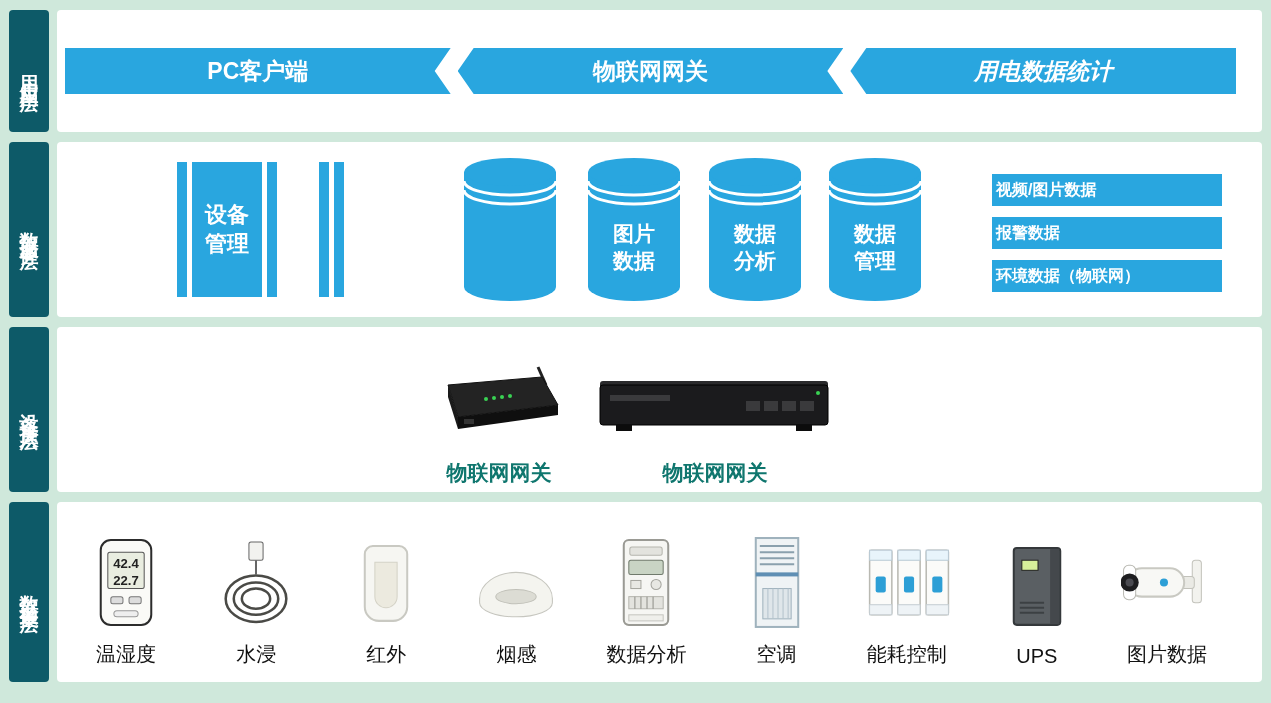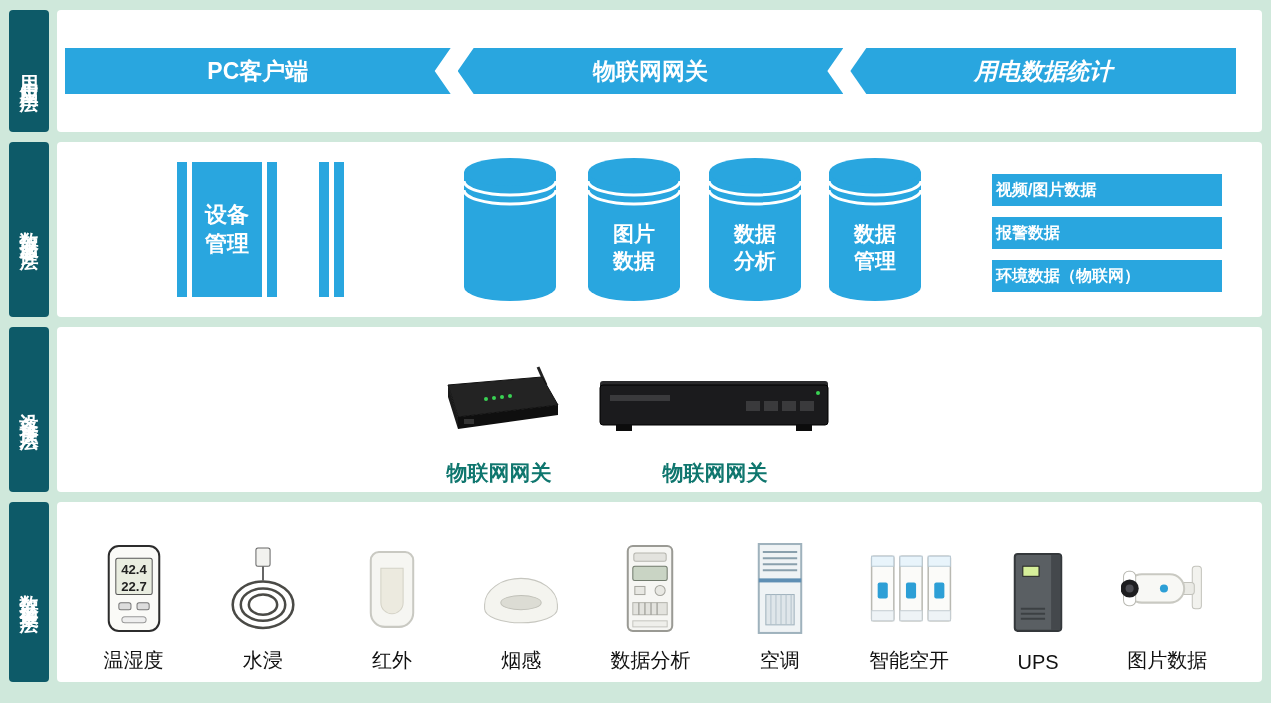--- a/index.html
+++ b/index.html
@@ -53,21 +53,21 @@
   
   .gateway { position:absolute; text-align:center; }
   .gw1 { left:372px; top:36px; width:140px; }
   .gw2 { left:538px; top:44px; width:240px; }
   .gateway-label { font-weight:bold; font-size:21px; color:#0f766e; }
   .gw1 .gateway-label { margin-top:14px; }
   .gw2 .gateway-label { margin-top:16px; }
 
   
   .device-row { height:100%; display:flex; align-items:flex-end; justify-content:space-around;
-                padding:0 30px 14px 12px;margin-top:6px; }
+                padding:0 30px 14px 4px; }
   .device { width:122px; display:flex; flex-direction:column; align-items:center; }
   .device svg { width:92px; height:96px; }
   .device-label { margin-top:9px; font-size:20px; color:#111; white-space:nowrap; }
 </style>
 </head>
 <body>
 
 <div class="page">
 
   <section class="band band-app">
@@ -309,21 +309,21 @@
               <rect x="14" y="40" width="10" height="16" rx="2" fill="#2d9fd6"></rect>
               <rect x="8" y="68" width="22" height="10" fill="#eef3f6" stroke="#c5cdd2"></rect>
             </g>
             <g transform="translate(56,0)">
               <rect x="8" y="14" width="22" height="64" rx="2" fill="#fbfbf9" stroke="#b9b9b2" stroke-width="1.5"></rect>
               <rect x="8" y="14" width="22" height="10" fill="#e8f4fb" stroke="#b9c9d4"></rect>
               <rect x="14" y="40" width="10" height="16" rx="2" fill="#2d9fd6"></rect>
               <rect x="8" y="68" width="22" height="10" fill="#eef3f6" stroke="#c5cdd2"></rect>
             </g>
           </svg>
-          <div class="device-label">智能空开</div>
+          <div class="device-label">能耗控制</div>
         </div>
 
         <div class="device">
           <svg viewBox="0 0 90 95">
             <rect x="22" y="8" width="46" height="76" rx="3" fill="#5a5f63" stroke="#34383b" stroke-width="2"></rect>
             <rect x="58" y="9" width="9" height="74" fill="#44484c"></rect>
             <rect x="30" y="20" width="16" height="10" fill="#d6ef9a" stroke="#222"></rect>
             <g stroke="#3c4043" stroke-width="2">
               <line x1="28" y1="62" x2="52" y2="62"></line>
               <line x1="28" y1="67" x2="52" y2="67"></line>

